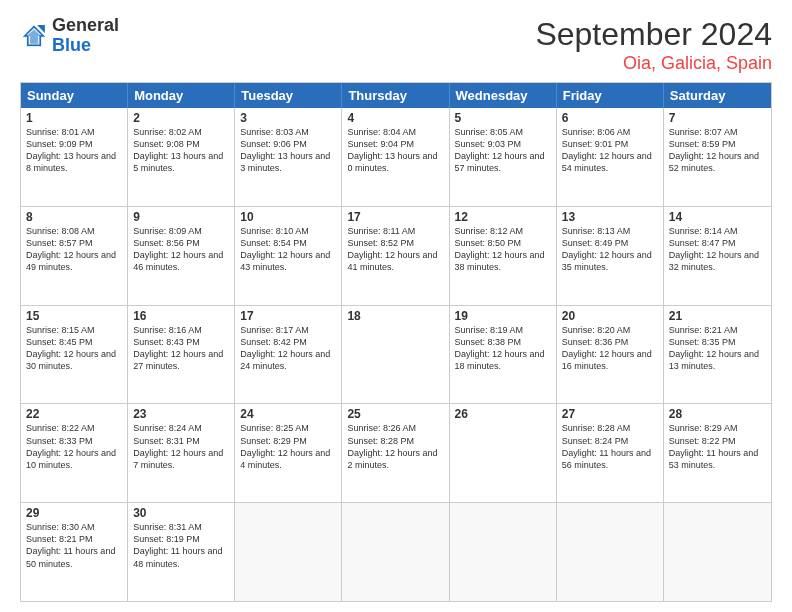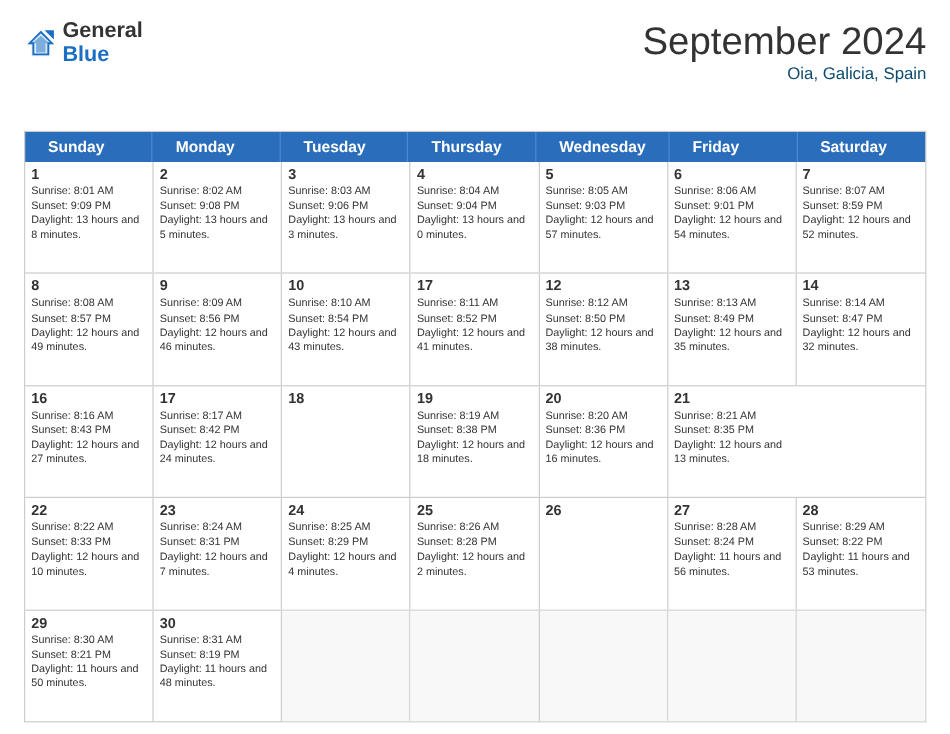--- a/index.html
+++ b/index.html
@@ -9,21 +9,20 @@
       width: 792px;
       height: 612px;
       overflow: hidden;
     }
     .page {
       width: 792px;
       height: 612px;
       padding: 16px 20px 10px 20px;
       display: flex;
       flex-direction: column;
-      gap: 32px;
     }
     .header {
       display: flex;
       justify-content: space-between;
       align-items: flex-start;
       margin-bottom: 8px;
     }
     .logo {
       display: flex;
       align-items: center;
@@ -50,39 +49,39 @@
     }
     .title-block {
       text-align: right;
     }
     .month-title {
       font-size: 32px;
       font-weight: normal;
       color: #333;
     }
     .subtitle {
-      font-size: 14px;
-      color: #0c4a6e;
+      font-size: 18px;
+      color: #ef4444;
     }
     .calendar {
       flex: 1;
       display: flex;
       flex-direction: column;
       border: 1px solid #ccc;
     }
     .cal-header {
       display: grid;
       grid-template-columns: repeat(7, 1fr);
       background: #2a6dba;
     }
     .cal-header-cell {
       color: white;
       font-weight: bold;
       font-size: 13px;
-      padding: 5px 19px;
+      padding: 5px 6px;
       border-right: 1px solid #4a8ad4;
       text-align: left;
     }
     .cal-header-cell:last-child { border-right: none; }
     .cal-body {
       flex: 1;
       display: flex;
       flex-direction: column;
     }
     .cal-row {
@@ -205,20 +204,24 @@
             <span class="day-num">13</span>
             <div class="cell-text">Sunrise: 8:13 AM<br>Sunset: 8:49 PM<br>Daylight: 12 hours and 35 minutes.</div>
           </div>
           <div class="cal-cell">
             <span class="day-num">14</span>
             <div class="cell-text">Sunrise: 8:14 AM<br>Sunset: 8:47 PM<br>Daylight: 12 hours and 32 minutes.</div>
           </div>
         </div>
         <div class="cal-row">
           <div class="cal-cell">
+            <span class="day-num">15</span>
+            <div class="cell-text">Sunrise: 8:15 AM<br>Sunset: 8:45 PM<br>Daylight: 12 hours and 30 minutes.</div>
+          </div>
+          <div class="cal-cell">
             <span class="day-num">16</span>
             <div class="cell-text">Sunrise: 8:16 AM<br>Sunset: 8:43 PM<br>Daylight: 12 hours and 27 minutes.</div>
           </div>
           <div class="cal-cell">
             <span class="day-num">17</span>
             <div class="cell-text">Sunrise: 8:17 AM<br>Sunset: 8:42 PM<br>Daylight: 12 hours and 24 minutes.</div>
           </div>
           <div class="cal-cell">
             <span class="day-num">18</span>
           </div>

